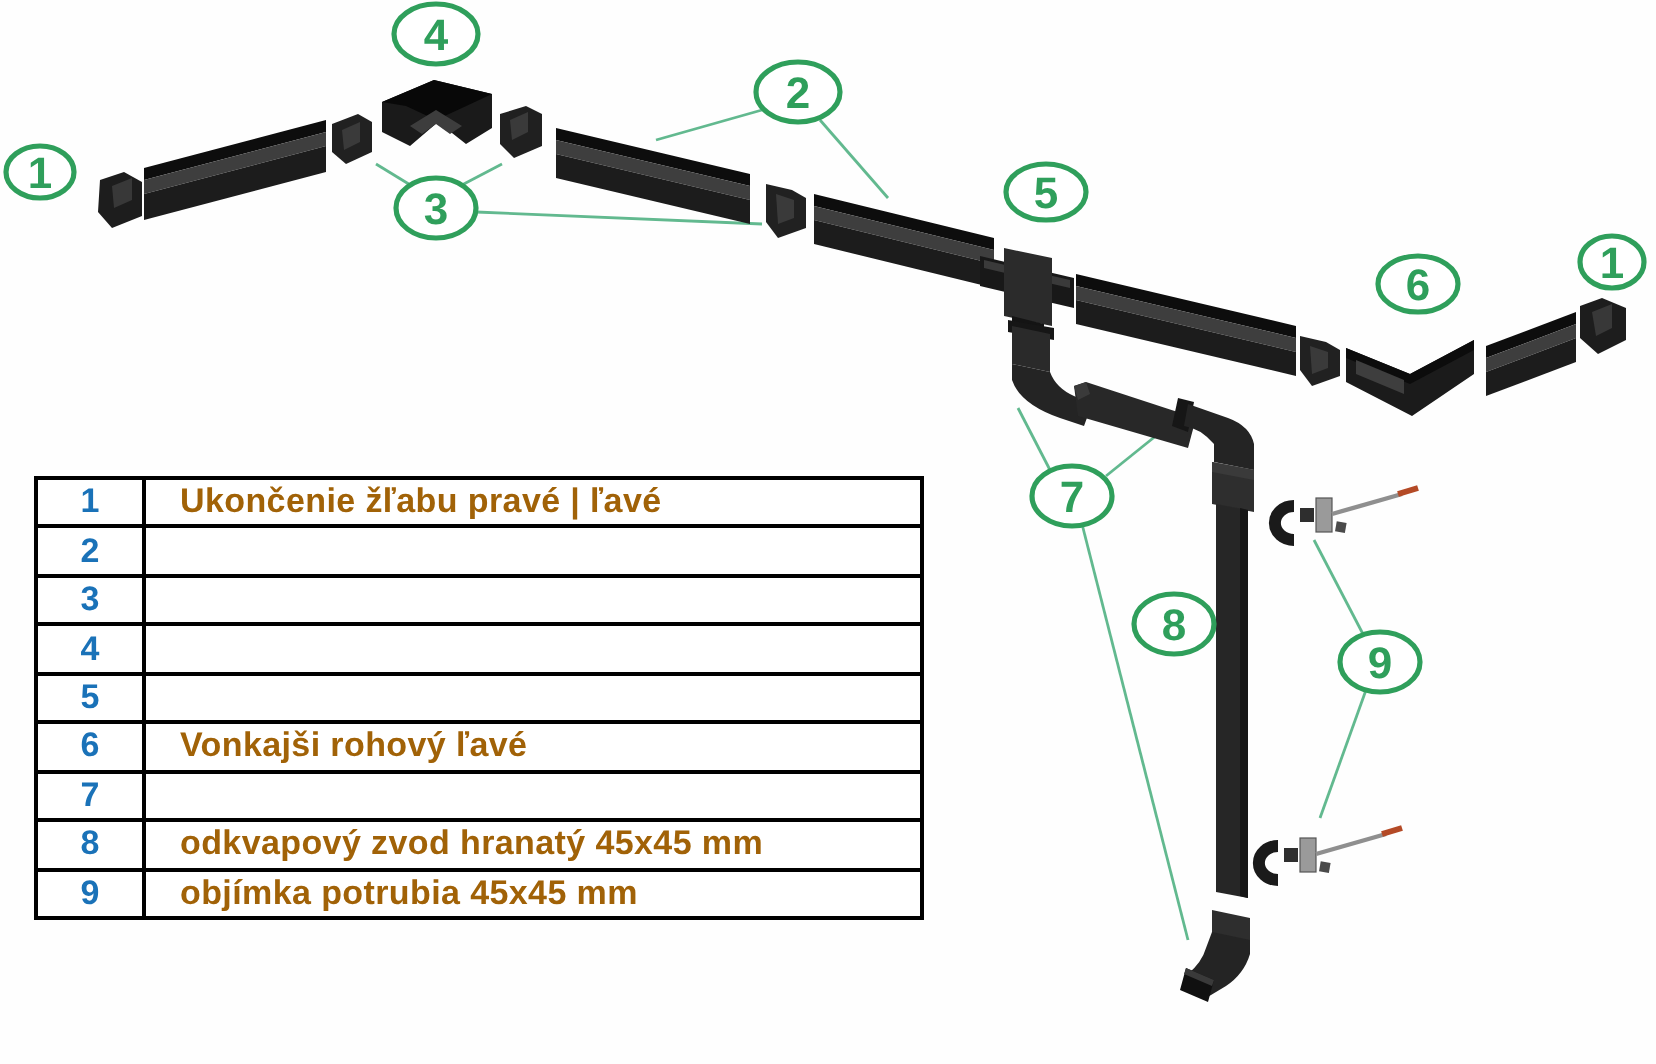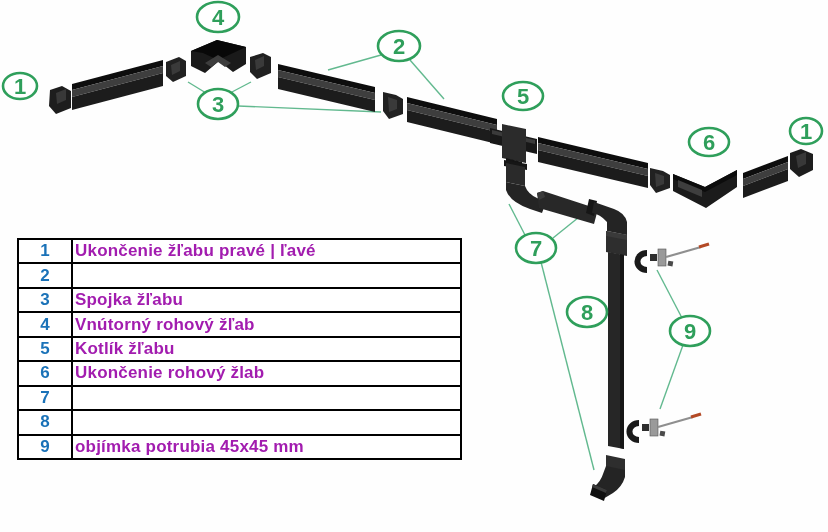--- a/index.html
+++ b/index.html
@@ -12,21 +12,21 @@
   .leader{stroke:#62b98f;stroke-width:1.4;fill:none;}
   
   #legend{position:absolute;left:17px;top:238px;width:445px;height:222px;
           border:2px solid #000;box-sizing:border-box;background:#fff;
           display:flex;flex-direction:column;}
   .lrow{flex:1;display:flex;align-items:center;border-top:2px solid #000;}
   .lrow:first-child{border-top:none;}
   .lnum{width:52px;flex:0 0 52px;text-align:center;color:#1a72b8;font-weight:bold;
         font-size:17px;border-right:2px solid #000;align-self:stretch;
         display:flex;align-items:center;justify-content:center;}
-  .llabel{padding-left:2px;font-weight:bold;font-size:17px;color:#a21caf;
+  .llabel{padding-left:17px;font-weight:bold;font-size:17px;color:#a16207;
           white-space:nowrap;letter-spacing:.2px;}
 </style>
 </head>
 <body>
 
 <div id="stage">
 
   <svg id="diagram-svg" width="828" height="532" viewBox="0 0 828 532">
 
     <g>
@@ -197,38 +197,36 @@
   <div id="legend">
     <div class="lrow">
       <div class="lnum">1</div>
       <div class="llabel">Ukončenie žľabu pravé | ľavé</div>
     </div>
     <div class="lrow">
       <div class="lnum">2</div>
     </div>
     <div class="lrow">
       <div class="lnum">3</div>
-      <div class="llabel">Spojka žľabu</div>
     </div>
     <div class="lrow">
       <div class="lnum">4</div>
-      <div class="llabel">Vnútorný rohový žľab</div>
     </div>
     <div class="lrow">
       <div class="lnum">5</div>
-      <div class="llabel">Kotlík žľabu</div>
     </div>
     <div class="lrow">
       <div class="lnum">6</div>
-      <div class="llabel">Ukončenie rohový žlab</div>
+      <div class="llabel">Vonkajši rohový ľavé</div>
     </div>
     <div class="lrow">
       <div class="lnum">7</div>
     </div>
     <div class="lrow">
       <div class="lnum">8</div>
+      <div class="llabel">odkvapový zvod hranatý 45x45 mm</div>
     </div>
     <div class="lrow">
       <div class="lnum">9</div>
       <div class="llabel">objímka potrubia 45x45 mm</div>
     </div>
   </div>
 </div>
 
 </body></html>

